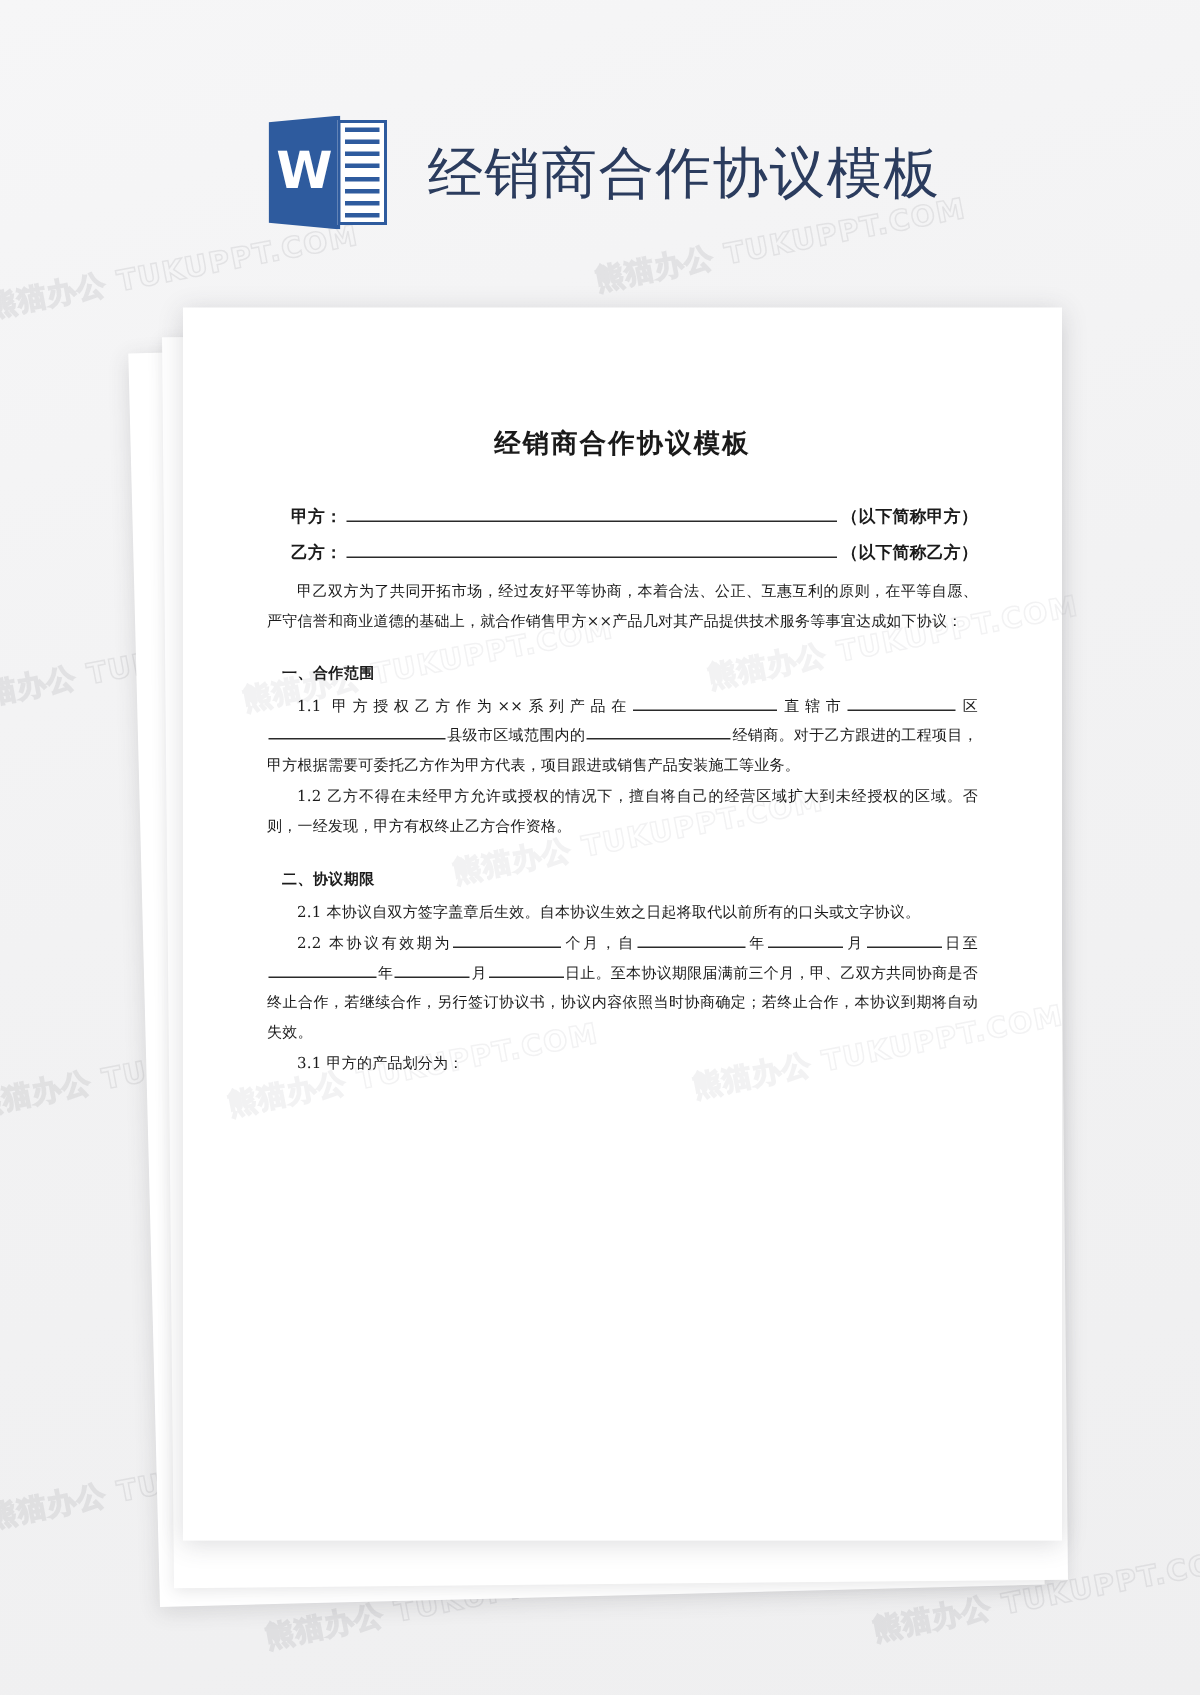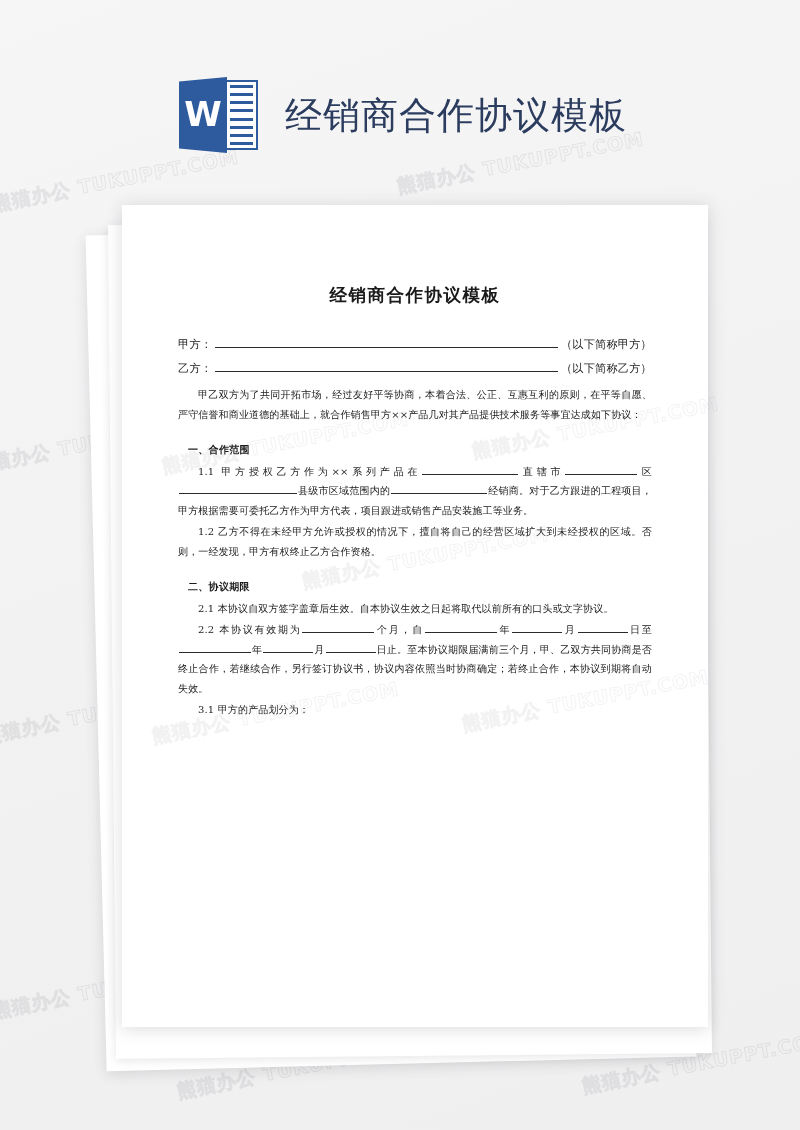--- a/index.html
+++ b/index.html
@@ -141,24 +141,24 @@
     font-size: 17.5px;
     font-weight: 700;
     letter-spacing: 1.5px;
     margin: 16px 0 30px 0;
     color: #1a1a1a;
     font-family: "DejaVu Serif", "Liberation Serif", serif;
   }
 
   .party-row {
     font-size: 11.2px;
-    font-weight: 400;
+    font-weight: 700;
     display: flex;
     align-items: baseline;
-    margin: 0 0 9px 0;
+    margin: 0 0 9px 16px;
     letter-spacing: .2px;
   }
   .party-label { flex: 0 0 auto; }
   .party-blank {
     flex: 1 1 auto;
     border-bottom: 1px solid #2a2a2a;
     height: 11px;
     margin: 0 3px 0 3px;
   }
   .party-note { flex: 0 0 auto; }

